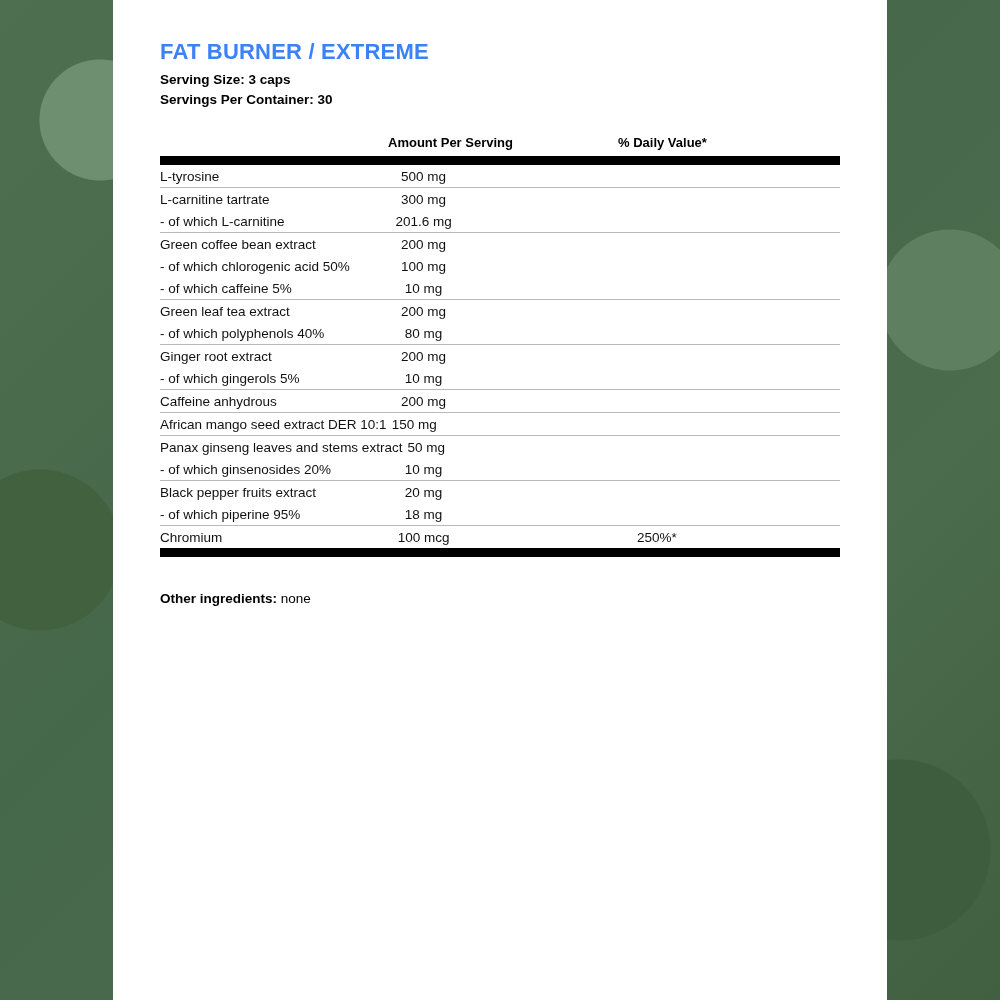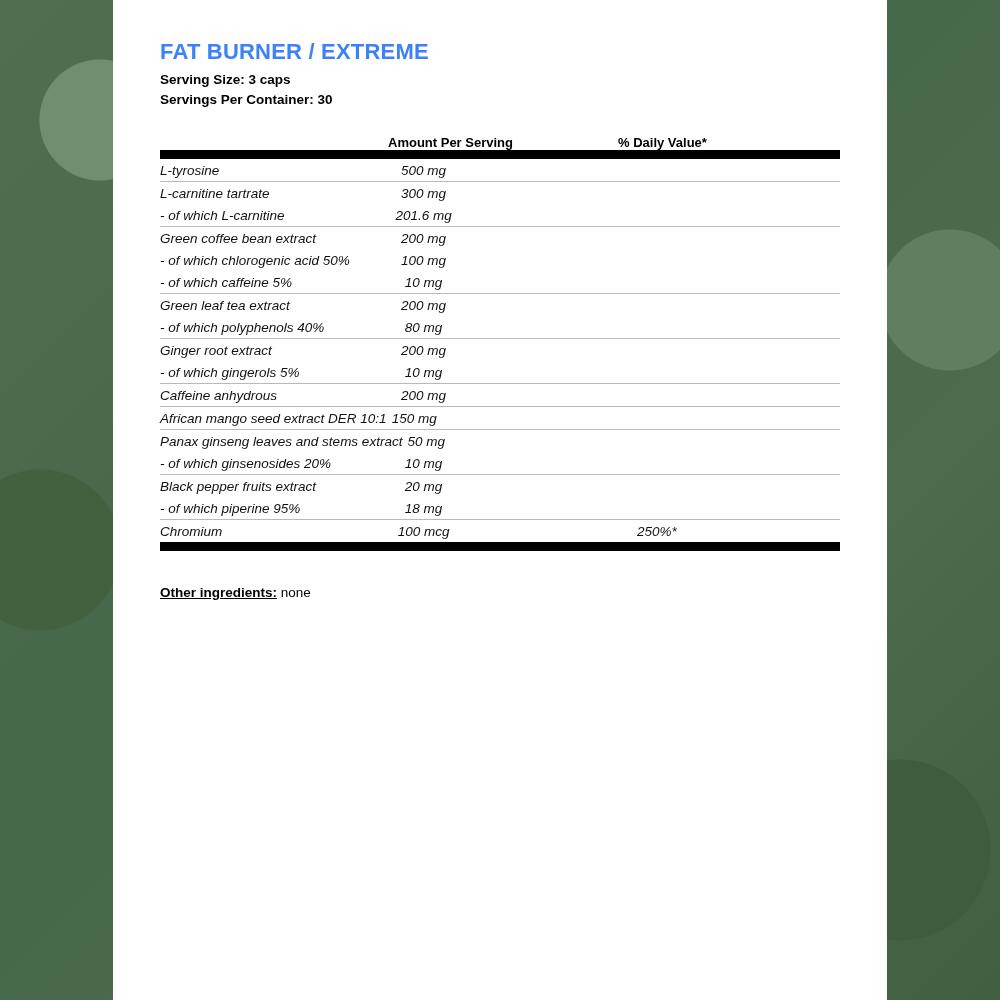--- a/index.html
+++ b/index.html
@@ -57,20 +57,21 @@
   .table {
     margin-top: 26px;
     width: 680px;
     border-collapse: collapse;
   }
   .col-head {
     display: flex;
     font-size: 13px;
     font-weight: bold;
     color: #000;
+    padding-bottom: 6px;
   }
   .col-head .c-name { width: 228px; }
   .col-head .c-amt  { width: 230px; }
   .col-head .c-dv   { width: 222px; }
 
   .rule-thick {
     height: 9px;
     background: #000;
     width: 680px;
   }
@@ -79,21 +80,20 @@
     border-bottom: 1px solid #b9b9b9;
   }
   .grp:last-child { border-bottom: none; }
   .row {
     display: flex;
     align-items: baseline;
     font-size: 13.5px;
     color: #111;
     line-height: 1.0;
     padding: 4.5px 0 4.0px 0;
-    font-style: italic;
   }
   .row .name {
     width: 228px;
     white-space: nowrap;
   }
   .row .amt {
     width: 230px;
     text-align: left;
     padding-left: 0;
   }
@@ -116,21 +116,21 @@
   }
   .row.wide .amt-inner {
     width: auto;
     text-align: left;
   }
   .footer {
     margin-top: 34px;
     font-size: 13.5px;
     color: #000;
   }
-  .footer b { font-weight: bold; text-decoration: underline; }
+  .footer b { font-weight: bold; }
 </style>
 </head>
 <body>
 
 <div class="backdrop"></div>
 
 <div class="page">
   <div class="content">
 
     <h1 class="title">FAT BURNER / EXTREME</h1>

